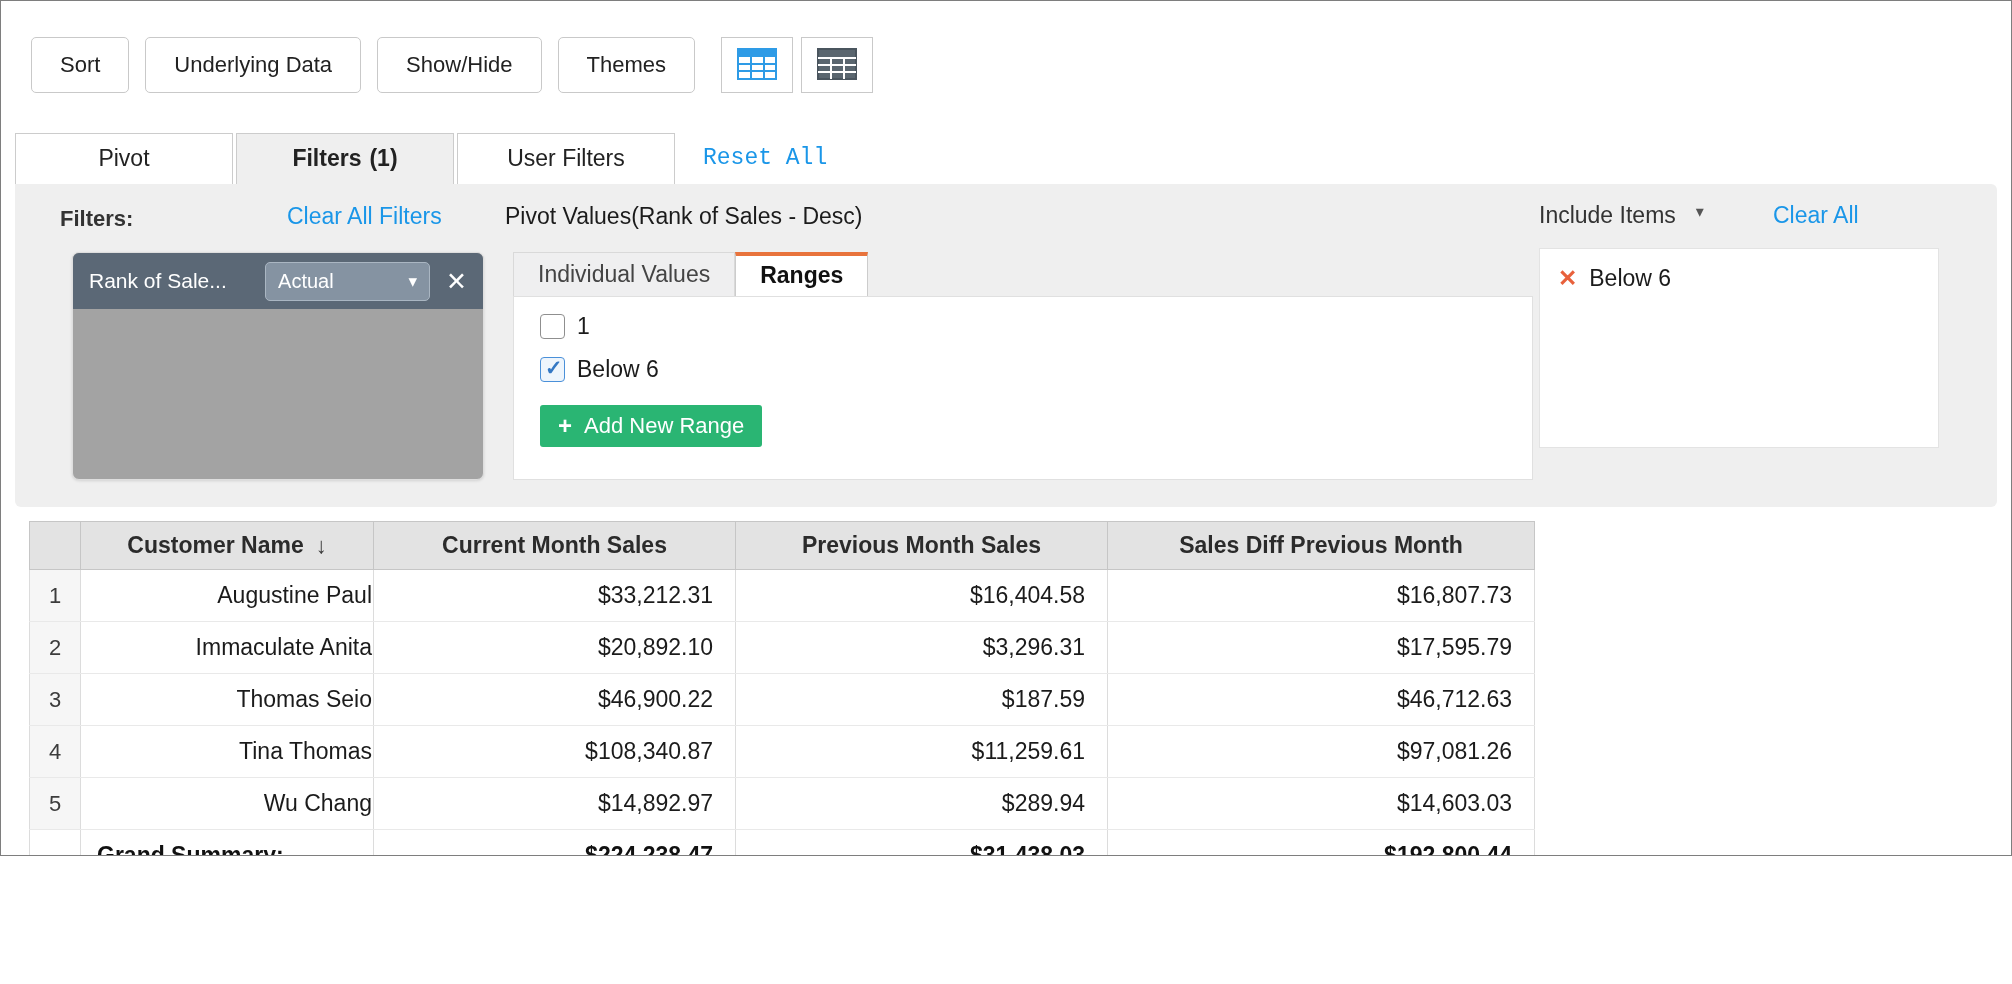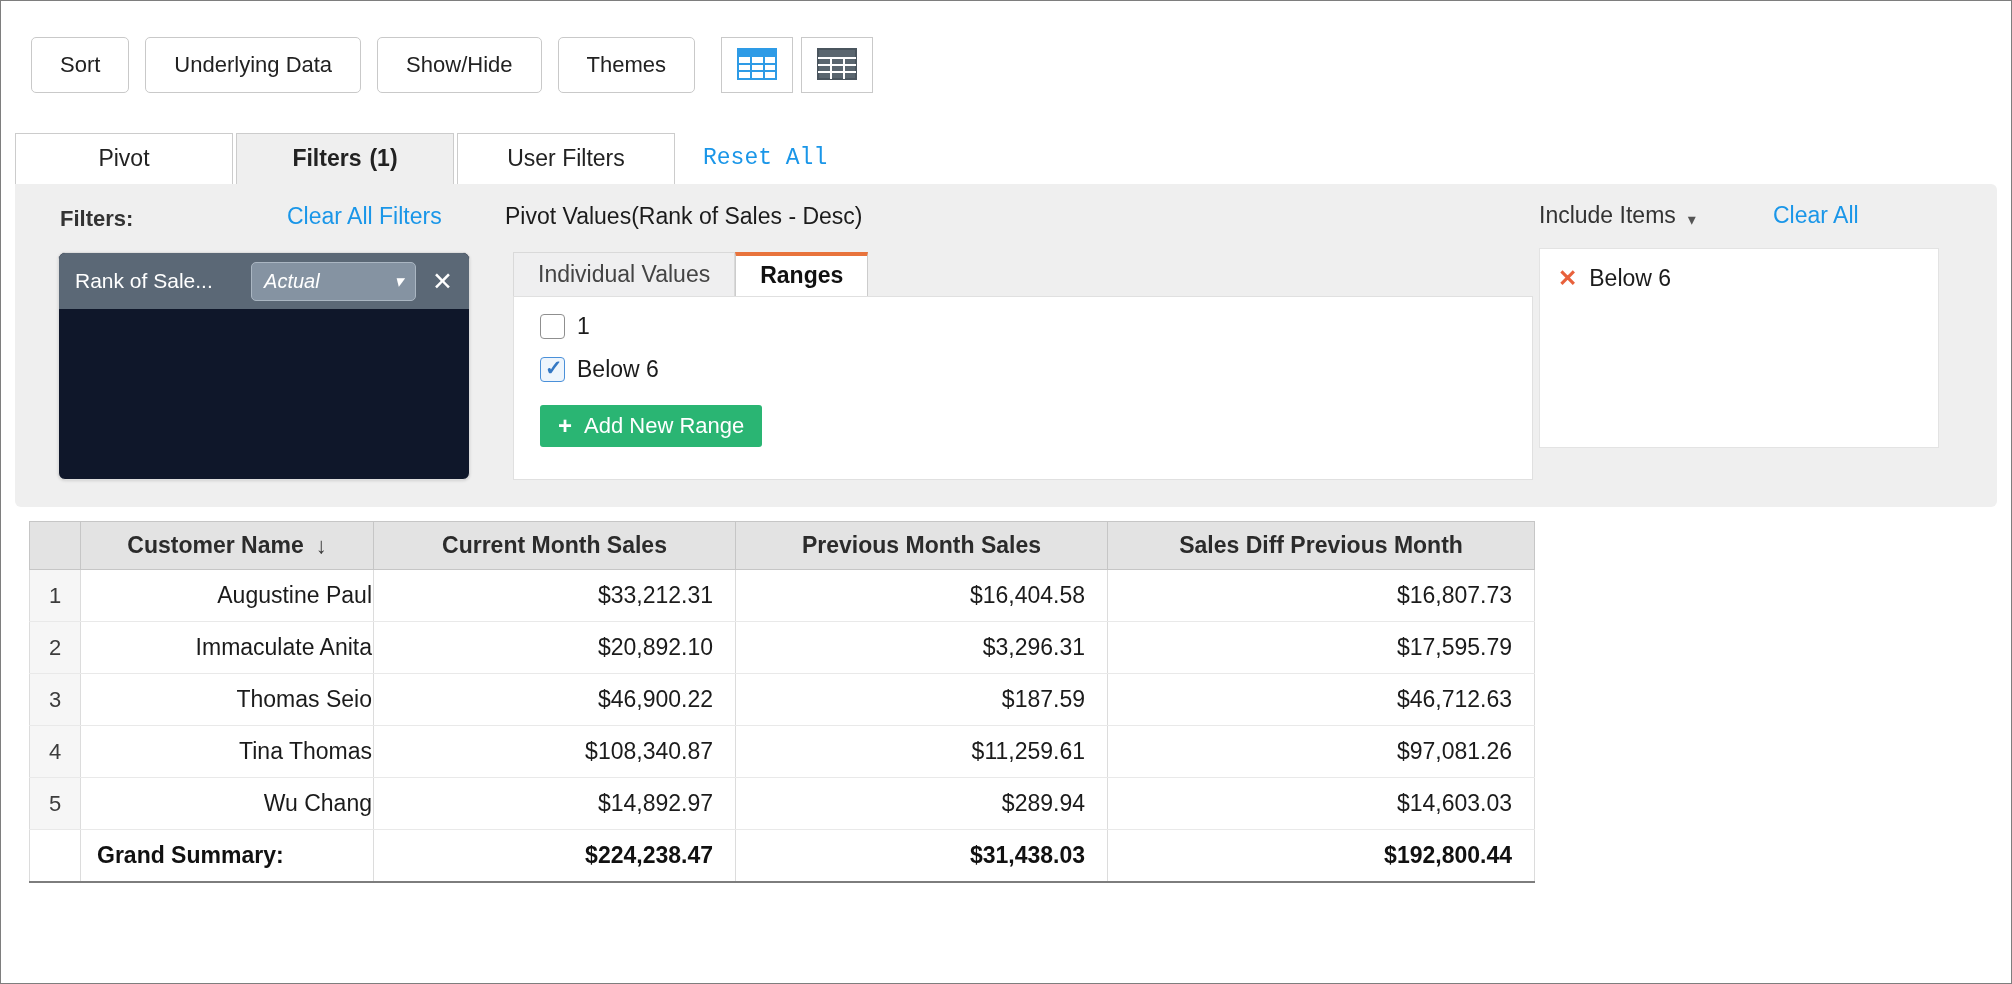--- a/index.html
+++ b/index.html
@@ -1,18 +1,18 @@
 <!DOCTYPE html>
 <html><head>
 <meta charset="utf-8">
 <style>
   * { box-sizing: border-box; }
   html,body { margin:0; padding:0; background:#fff; }
   .page {
-    width:2012px; height:984px; border:1px solid #7e7e7e; background:#fff;
+    width:2012px; height:856px; border:1px solid #7e7e7e; background:#fff;
     font-family:"Liberation Sans", sans-serif; color:#222; position:relative; overflow:hidden;
   }
 
   
   .toolbar { display:flex; align-items:stretch; gap:16px; margin:36px 0 0 30px; height:56px; }
   .tbtn {
     font-family:inherit; font-size:22px; color:#222; background:#fff;
     border:1px solid #c9c9c9; border-radius:5px; padding:0 28px; cursor:pointer;
   }
   .icon-group { display:flex; margin-left:10px; }
@@ -33,32 +33,32 @@
   .tab .cnt { margin-left:8px; }
   .reset-link { color:#1a96e8; font-size:23px; margin-left:28px; line-height:51px; cursor:pointer; text-decoration:none;font-family:Liberation Mono, monospace; }
 
   
   .filter-panel { position:relative; margin:0 14px; height:323px; background:#efefef; border-radius:0 6px 6px 6px; }
   .fp-label { position:absolute; left:45px; top:22px; font-size:22px; font-weight:700; color:#333; }
   .fp-clear-filters { position:absolute; left:272px; top:19px; font-size:23px; color:#1a96e8; cursor:pointer; text-decoration:none; }
   .fp-applied { position:absolute; left:490px; top:19px; font-size:23px; color:#1b1b1b; }
 
   .filter-card {
-    position:absolute; left:43px; top:68px; width:412px; height:228px; background:#0f172a;
+    position:absolute; left:57px; top:68px; width:412px; height:228px; background:#a3a3a3;
     border:1px solid #dedede; border-radius:7px; box-shadow:0 1px 3px rgba(0,0,0,.12);
   }
   .chip {
     height:56px; background:#5b6876; border-radius:6px 6px 0 0;
     display:flex; align-items:center; padding:0 16px; gap:12px;
   }
   .chip-name { color:#fff; font-size:21px; flex:1; white-space:nowrap; overflow:hidden; }
   .chip-select {
     min-width:165px; background:#8593a2; border:1px solid #aab6c2; border-radius:5px;
     color:#fff; font-size:20px; padding:7px 12px; display:flex; align-items:center;
-    justify-content:space-between; cursor:pointer;font-style:italic;
+    justify-content:space-between; cursor:pointer;
   }
   .chip-caret { font-size:17px; margin-left:14px; }
   .chip-close { color:#fff; font-size:25px; line-height:1; cursor:pointer; margin-left:4px; }
 
   .value-tabs { position:absolute; left:498px; top:68px; display:flex; align-items:flex-end; }
   .vtab { height:44px; line-height:42px; padding:0 24px; font-size:23px; color:#444;
           background:#efeff0; border:1px solid #d9d9d9; border-bottom:none; cursor:pointer; }
   .vtab.active {
     background:#fff; border:1px solid #ccc; border-top:4px solid #e8733c; border-bottom:none;
     font-weight:700; color:#111; line-height:38px;
@@ -71,21 +71,21 @@
   .cb { width:25px; height:25px; border:1px solid #8f8f8f; border-radius:4px; background:#fff; display:inline-block; position:relative; cursor:pointer; }
   .cb.checked { border-color:#4a90d9; background:#eef5fc; }
   .cb.checked::after { content:"\2713"; position:absolute; left:4px; top:-2px; font-size:21px; font-weight:700; color:#3478c4; }
   .cb-label { font-size:23px; color:#1b1b1b; }
   .add-range-btn {
     margin-top:6px; background:#2ab573; color:#fff; border:none; border-radius:3px;
     font-family:inherit; font-size:22px; padding:8px 18px; display:inline-flex; align-items:center; gap:12px; cursor:pointer;
   }
   .add-range-btn .plus { font-size:24px; font-weight:700; line-height:1; }
 
-  .include-items { position:absolute; left:1524px; top:18px; font-size:23px; color:#333; cursor:pointer; display:flex; align-items:flex-end; gap:12px; }
+  .include-items { position:absolute; left:1524px; top:18px; font-size:23px; color:#333; cursor:pointer; display:flex; align-items:flex-start; gap:20px; }
   .include-caret { font-size:16px; color:#555; }
   .fp-clear-all { position:absolute; left:1758px; top:18px; font-size:23px; color:#1a96e8; cursor:pointer; text-decoration:none; }
   .included-box {
     position:absolute; left:1524px; top:64px; width:400px; height:200px; background:#fff;
     border:1px solid #e3e3e3; padding:16px 18px;
   }
   .included-item { display:flex; align-items:center; gap:12px; }
   .remove-x { color:#e8613c; font-size:23px; font-weight:700; cursor:pointer; line-height:1; }
   .included-label { font-size:23px; color:#1b1b1b; }
 

